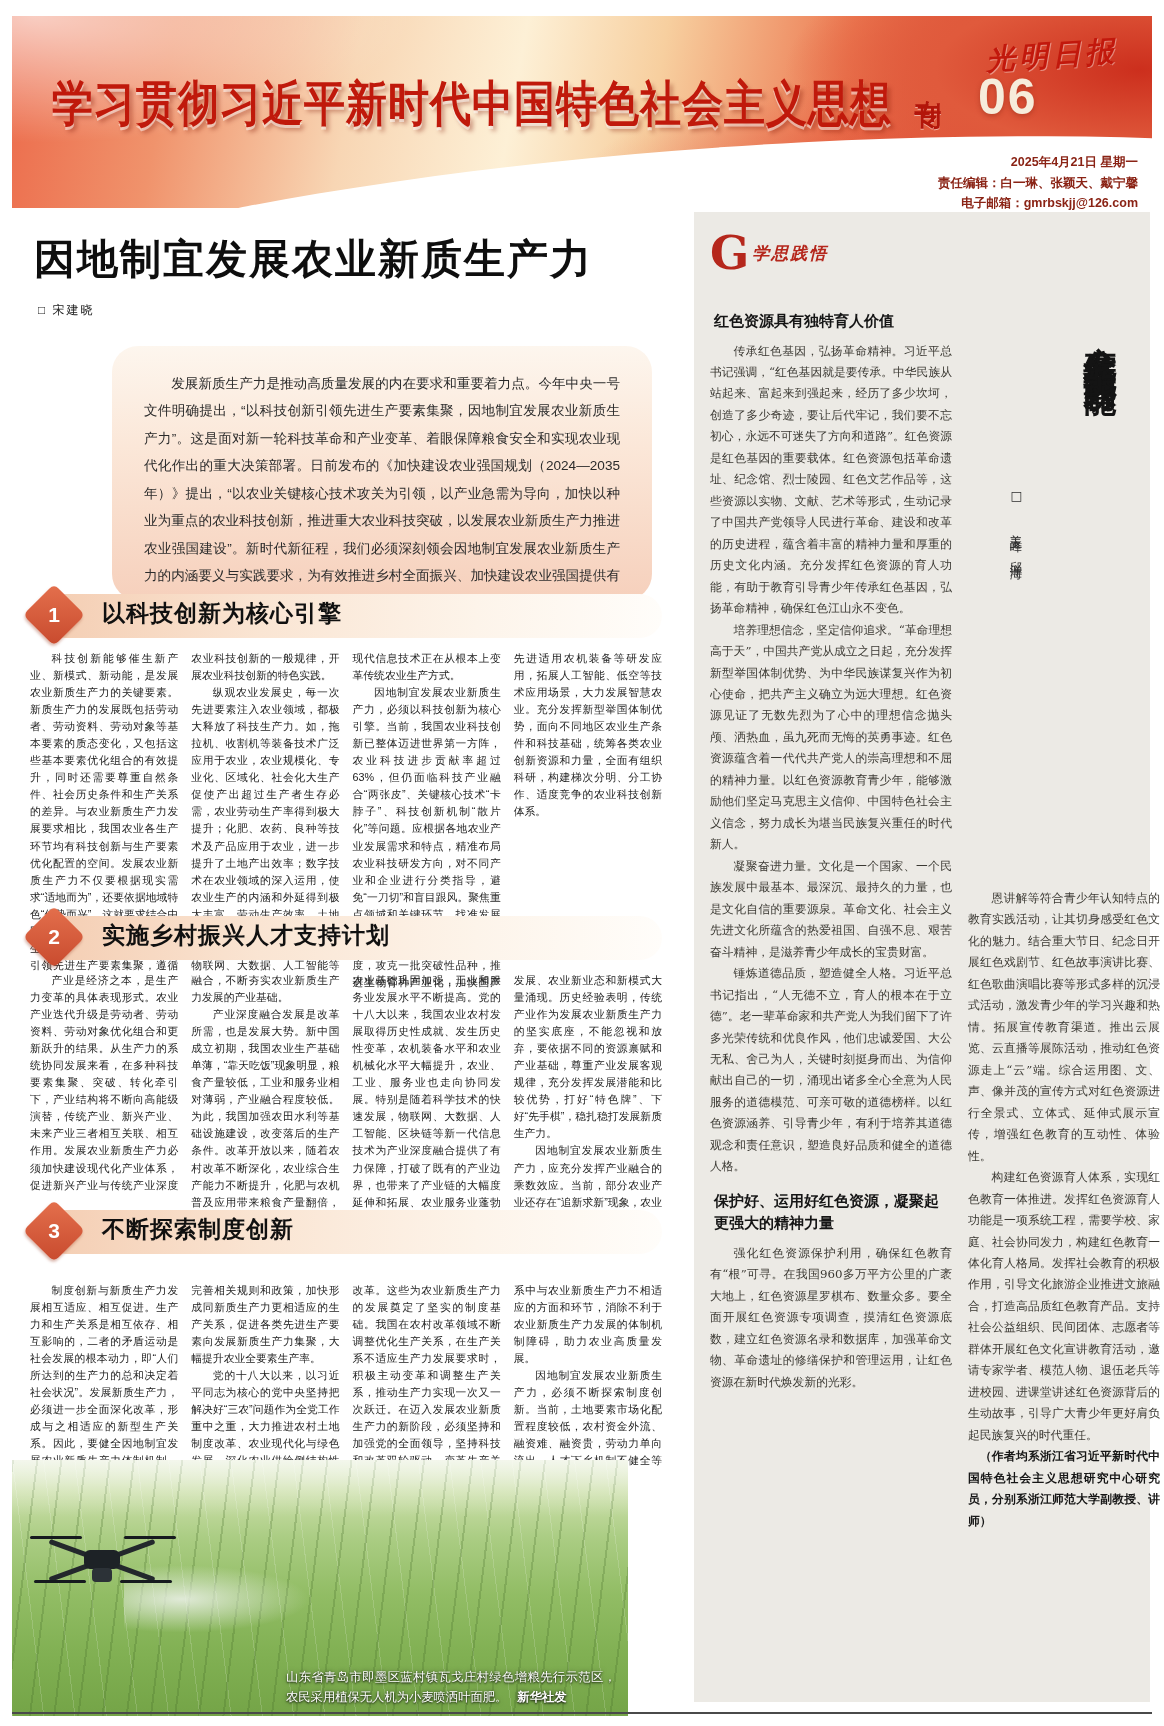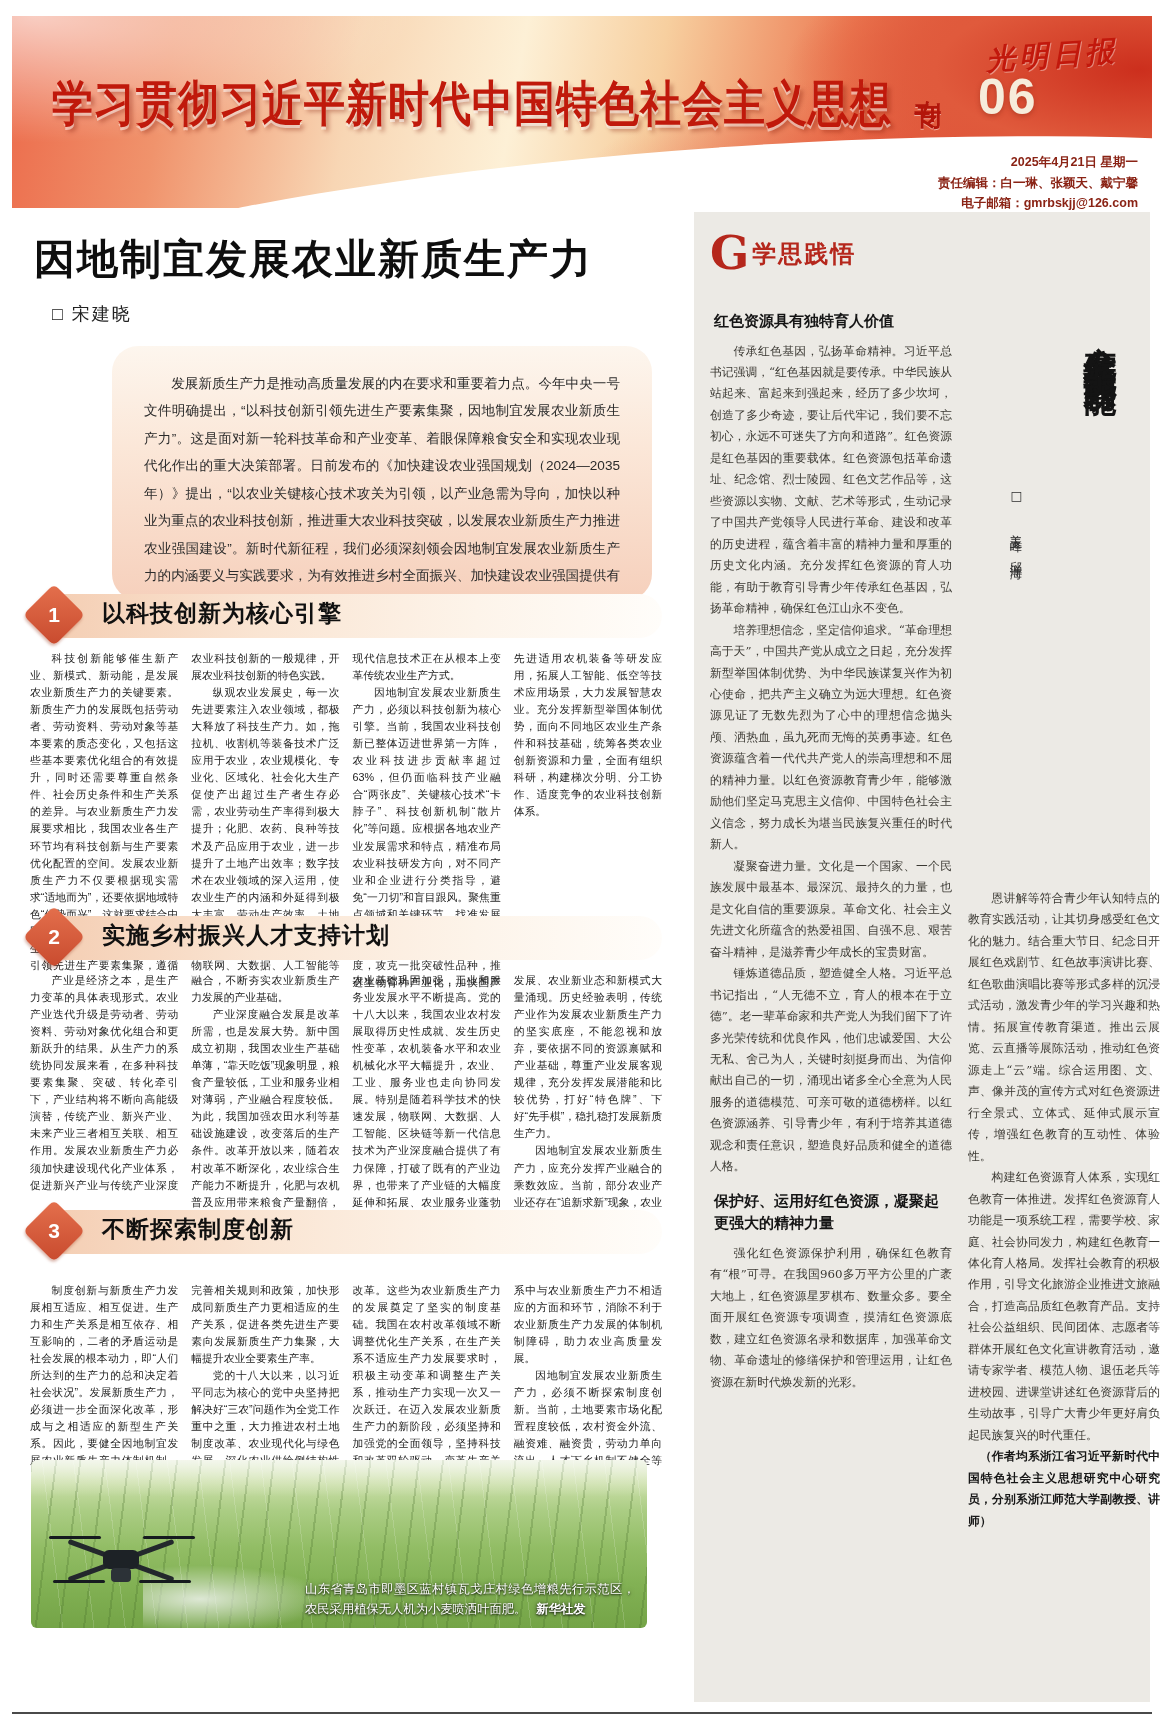--- a/index.html
+++ b/index.html
@@ -25,21 +25,21 @@
     color:#f6ecdb;letter-spacing:2px;text-shadow:0 2px 5px rgba(140,40,20,.45);}
   .masthead{position:absolute;right:34px;top:20px;z-index:2;font-family:"DejaVu Serif",serif;
     font-style:italic;font-weight:700;font-size:29px;color:#c2180c;letter-spacing:4px;
     transform:rotate(-4deg);text-shadow:1px 1px 0 rgba(255,255,255,.4);}
   .dateline{position:absolute;right:26px;top:152px;z-index:6;text-align:right;color:#8a2315;
     font-size:12.5px;font-weight:700;line-height:1.65;}
 
   
   .headline{position:absolute;left:34px;top:232px;font-size:41px;font-weight:900;color:#0e0e0e;
     font-family:"DejaVu Serif",serif;letter-spacing:2px;white-space:nowrap;}
-  .author{position:absolute;left:38px;top:302px;font-size:18px;color:#222;letter-spacing:2px;margin-left:14px;}
+  .author{position:absolute;left:38px;top:302px;font-size:12px;color:#222;letter-spacing:2px;}
 
   .intro-box{position:absolute;left:112px;top:346px;width:540px;height:254px;border-radius:26px;
     background:linear-gradient(180deg,#fdf6ee 0%,#fbe7d8 40%,#f6d0bc 100%);
     padding:24px 32px;box-sizing:border-box;}
   .intro-text{font-size:13.6px;line-height:2.02;text-align:justify;text-indent:2em;color:#2b2b2b;margin:0;}
 
   .section{position:absolute;left:30px;width:632px;}
   .sec1{top:592px;} .sec2{top:914px;} .sec3{top:1208px;}
   .sec-head{position:relative;height:50px;margin-bottom:8px;}
   .sec-band{position:absolute;left:14px;top:2px;right:0;height:44px;border-radius:22px;
@@ -49,21 +49,21 @@
     box-shadow:1px 2px 3px rgba(150,50,20,.35);}
   .sec-num span{position:absolute;left:0;top:0;width:44px;height:44px;transform:rotate(-45deg);
     display:flex;align-items:center;justify-content:center;color:#fff;font-size:21px;font-weight:900;}
   .sec-title{position:absolute;left:72px;top:6px;font-size:23px;font-weight:900;color:#101010;letter-spacing:1px;}
   .sec-body{column-count:4;column-gap:13px;column-fill:auto;overflow:hidden;
     font-size:10.8px;line-height:1.58;text-align:justify;color:#1d1d1d;}
   .sec1 .sec-body{height:344px;} .sec2 .sec-body{height:242px;} .sec3 .sec-body{height:192px;margin-top:24px;}
   .sec-body p{margin:0;text-indent:2em;}
 
   
-  .photo{position:absolute;left:31px;top:1460px;width:616px;height:168px;overflow:hidden;border-radius:6px;
+  .photo{position:absolute;left:12px;top:1460px;width:616px;height:256px;overflow:hidden;border-radius:0;
     background:
       linear-gradient(180deg,rgba(255,255,255,.55) 0%,rgba(255,255,255,0) 22%),
       repeating-linear-gradient(97deg,rgba(66,105,38,.25) 0 2px,rgba(0,0,0,0) 2px 24px),
       repeating-linear-gradient(83deg,rgba(255,255,255,.16) 0 1px,rgba(0,0,0,0) 1px 31px),
       linear-gradient(180deg,#e6eed6 0%,#cde0ab 12%,#abcd84 30%,#92bd65 52%,#82b154 74%,#74a447 100%);}
   .drone{position:absolute;left:26px;top:64px;width:130px;height:78px;}
   .drone .arm1,.drone .arm2{position:absolute;left:8px;top:34px;width:112px;height:5px;background:#23282c;border-radius:3px;}
   .drone .arm1{transform:rotate(20deg);} .drone .arm2{transform:rotate(-20deg);}
   .drone .dbody{position:absolute;left:46px;top:26px;width:36px;height:19px;background:#1d2226;border-radius:6px;}
   .drone .rotor{position:absolute;width:52px;height:3px;background:#161b1f;border-radius:2px;}
@@ -73,21 +73,21 @@
     background:radial-gradient(ellipse at 30% 50%,rgba(238,242,236,.85) 0%,rgba(238,242,236,0) 68%);}
   .photo-caption{position:absolute;right:12px;bottom:8px;width:330px;color:#fff;font-size:12.3px;
     line-height:1.62;text-align:justify;font-family:"DejaVu Serif",serif;
     text-shadow:0 1px 2px rgba(0,0,0,.9),0 0 5px rgba(0,0,0,.55);}
   .photo-credit{font-weight:700;font-family:"Liberation Sans",sans-serif;margin-left:10px;white-space:nowrap;}
 
   
   .sidebar{position:absolute;left:694px;top:212px;width:456px;height:1490px;background:#eceae5;}
   .sb-header{position:absolute;left:16px;top:22px;display:flex;align-items:center;}
   .g-logo{font-size:46px;font-weight:900;color:#b5271c;font-family:"DejaVu Serif",serif;line-height:.85;margin-right:3px;}
-  .sb-label{font-size:24px;font-weight:900;color:#b5271c;letter-spacing:2px;}
+  .sb-label{font-size:17px;font-weight:900;color:#b5271c;letter-spacing:2px;font-style:italic;}
   .sb-left{position:absolute;left:16px;top:86px;width:242px;height:1390px;overflow:hidden;}
   .sb-left p,.sb-right p{font-size:11.8px;line-height:1.82;text-align:justify;text-indent:2em;
     color:#3b3933;font-family:"DejaVu Serif",serif;margin:0;}
   .lede{color:#9a3726 !important;}
   .sb-sub{font-size:15px;font-weight:900;color:#151515;text-align:left;margin:12px 4px 8px;
     line-height:1.5;font-family:"Liberation Sans",sans-serif;}
   .sb-titleblock{position:absolute;left:268px;top:96px;width:182px;height:480px;}
   .vtitle{position:absolute;right:26px;top:12px;writing-mode:vertical-rl;text-orientation:upright;
     font-size:33px;font-weight:900;color:#141414;font-family:"DejaVu Serif",serif;
     letter-spacing:3px;line-height:1.1;}

